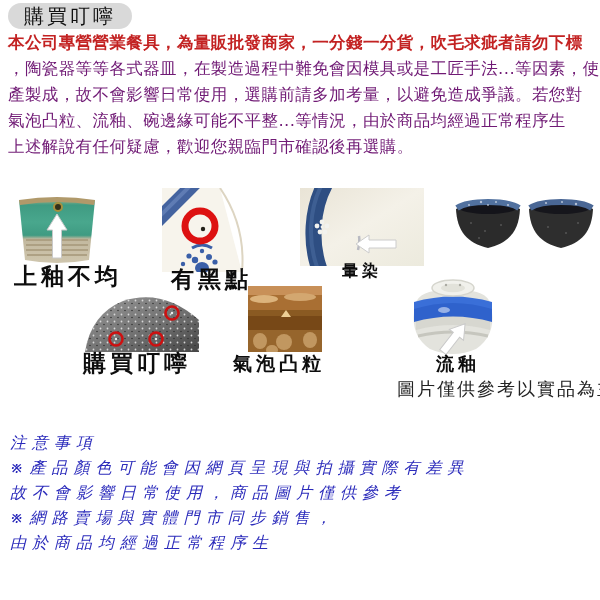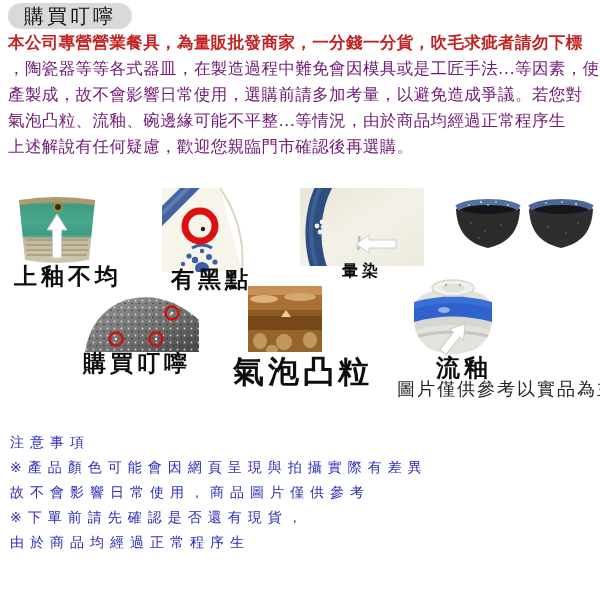--- a/index.html
+++ b/index.html
@@ -22,29 +22,29 @@
   .fig svg{display:block;}
   .defect-label{
     position:absolute;font-weight:800;color:#0d0d0d;letter-spacing:4px;white-space:nowrap;
     font-family:"DejaVu Sans","Liberation Sans",sans-serif;
   }
   .lbl-1{left:14px;top:261px;font-size:23px;}
   .lbl-2{left:171px;top:264px;font-size:23px;}
   .lbl-3{left:342px;top:261px;font-size:16px;}
   .lbl-4{left:493px;top:251px;font-size:23px;}
   .lbl-5{left:83px;top:348px;font-size:23px;}
-  .lbl-6{left:233px;top:351px;font-size:31px;text-align:right;}
-  .lbl-7{left:436px;top:352px;font-size:24px;}
+  .lbl-6{left:233px;top:351px;font-size:19px;text-align:right;}
+  .lbl-7{left:436px;top:352px;font-size:18px;}
   .ref-caption{
     position:absolute;left:397px;top:377px;font-size:18px;letter-spacing:2px;color:#222;
     font-family:"DejaVu Serif","Liberation Serif",serif;white-space:nowrap;
   }
   
   .notes{position:absolute;left:10px;top:430px;width:585px;color:#2b2bbb;}
-  .notes div{height:25px;line-height:25px;font-size:14px;letter-spacing:6px;white-space:nowrap;}
+  .notes div{height:25px;line-height:25px;font-size:16px;letter-spacing:6px;white-space:nowrap;font-style:italic;}
 </style>
 </head>
 <body>
 
 <div class="canvas">
 
   <div class="title-pill">購買叮嚀</div>
 
   <div class="intro">
     <div class="red">本公司專營營業餐具，為量販批發商家，一分錢一分貨，吹毛求疵者請勿下標</div>
@@ -237,17 +237,17 @@
   <div class="defect-label lbl-5">購買叮嚀</div>
   <div class="defect-label lbl-6">氣泡凸粒</div>
   <div class="defect-label lbl-7">流釉</div>
 
   <div class="ref-caption">圖片僅供參考以實品為主</div>
 
   <div class="notes">
     <div>注意事項</div>
     <div>※產品顏色可能會因網頁呈現與拍攝實際有差異</div>
     <div>故不會影響日常使用，商品圖片僅供參考</div>
-    <div>※下單前請先確認是否還有現貨，</div>
+    <div>※網路賣場與實體門市同步銷售，</div>
     <div>由於商品均經過正常程序生</div>
   </div>
 
 </div>
 
 </body></html>

